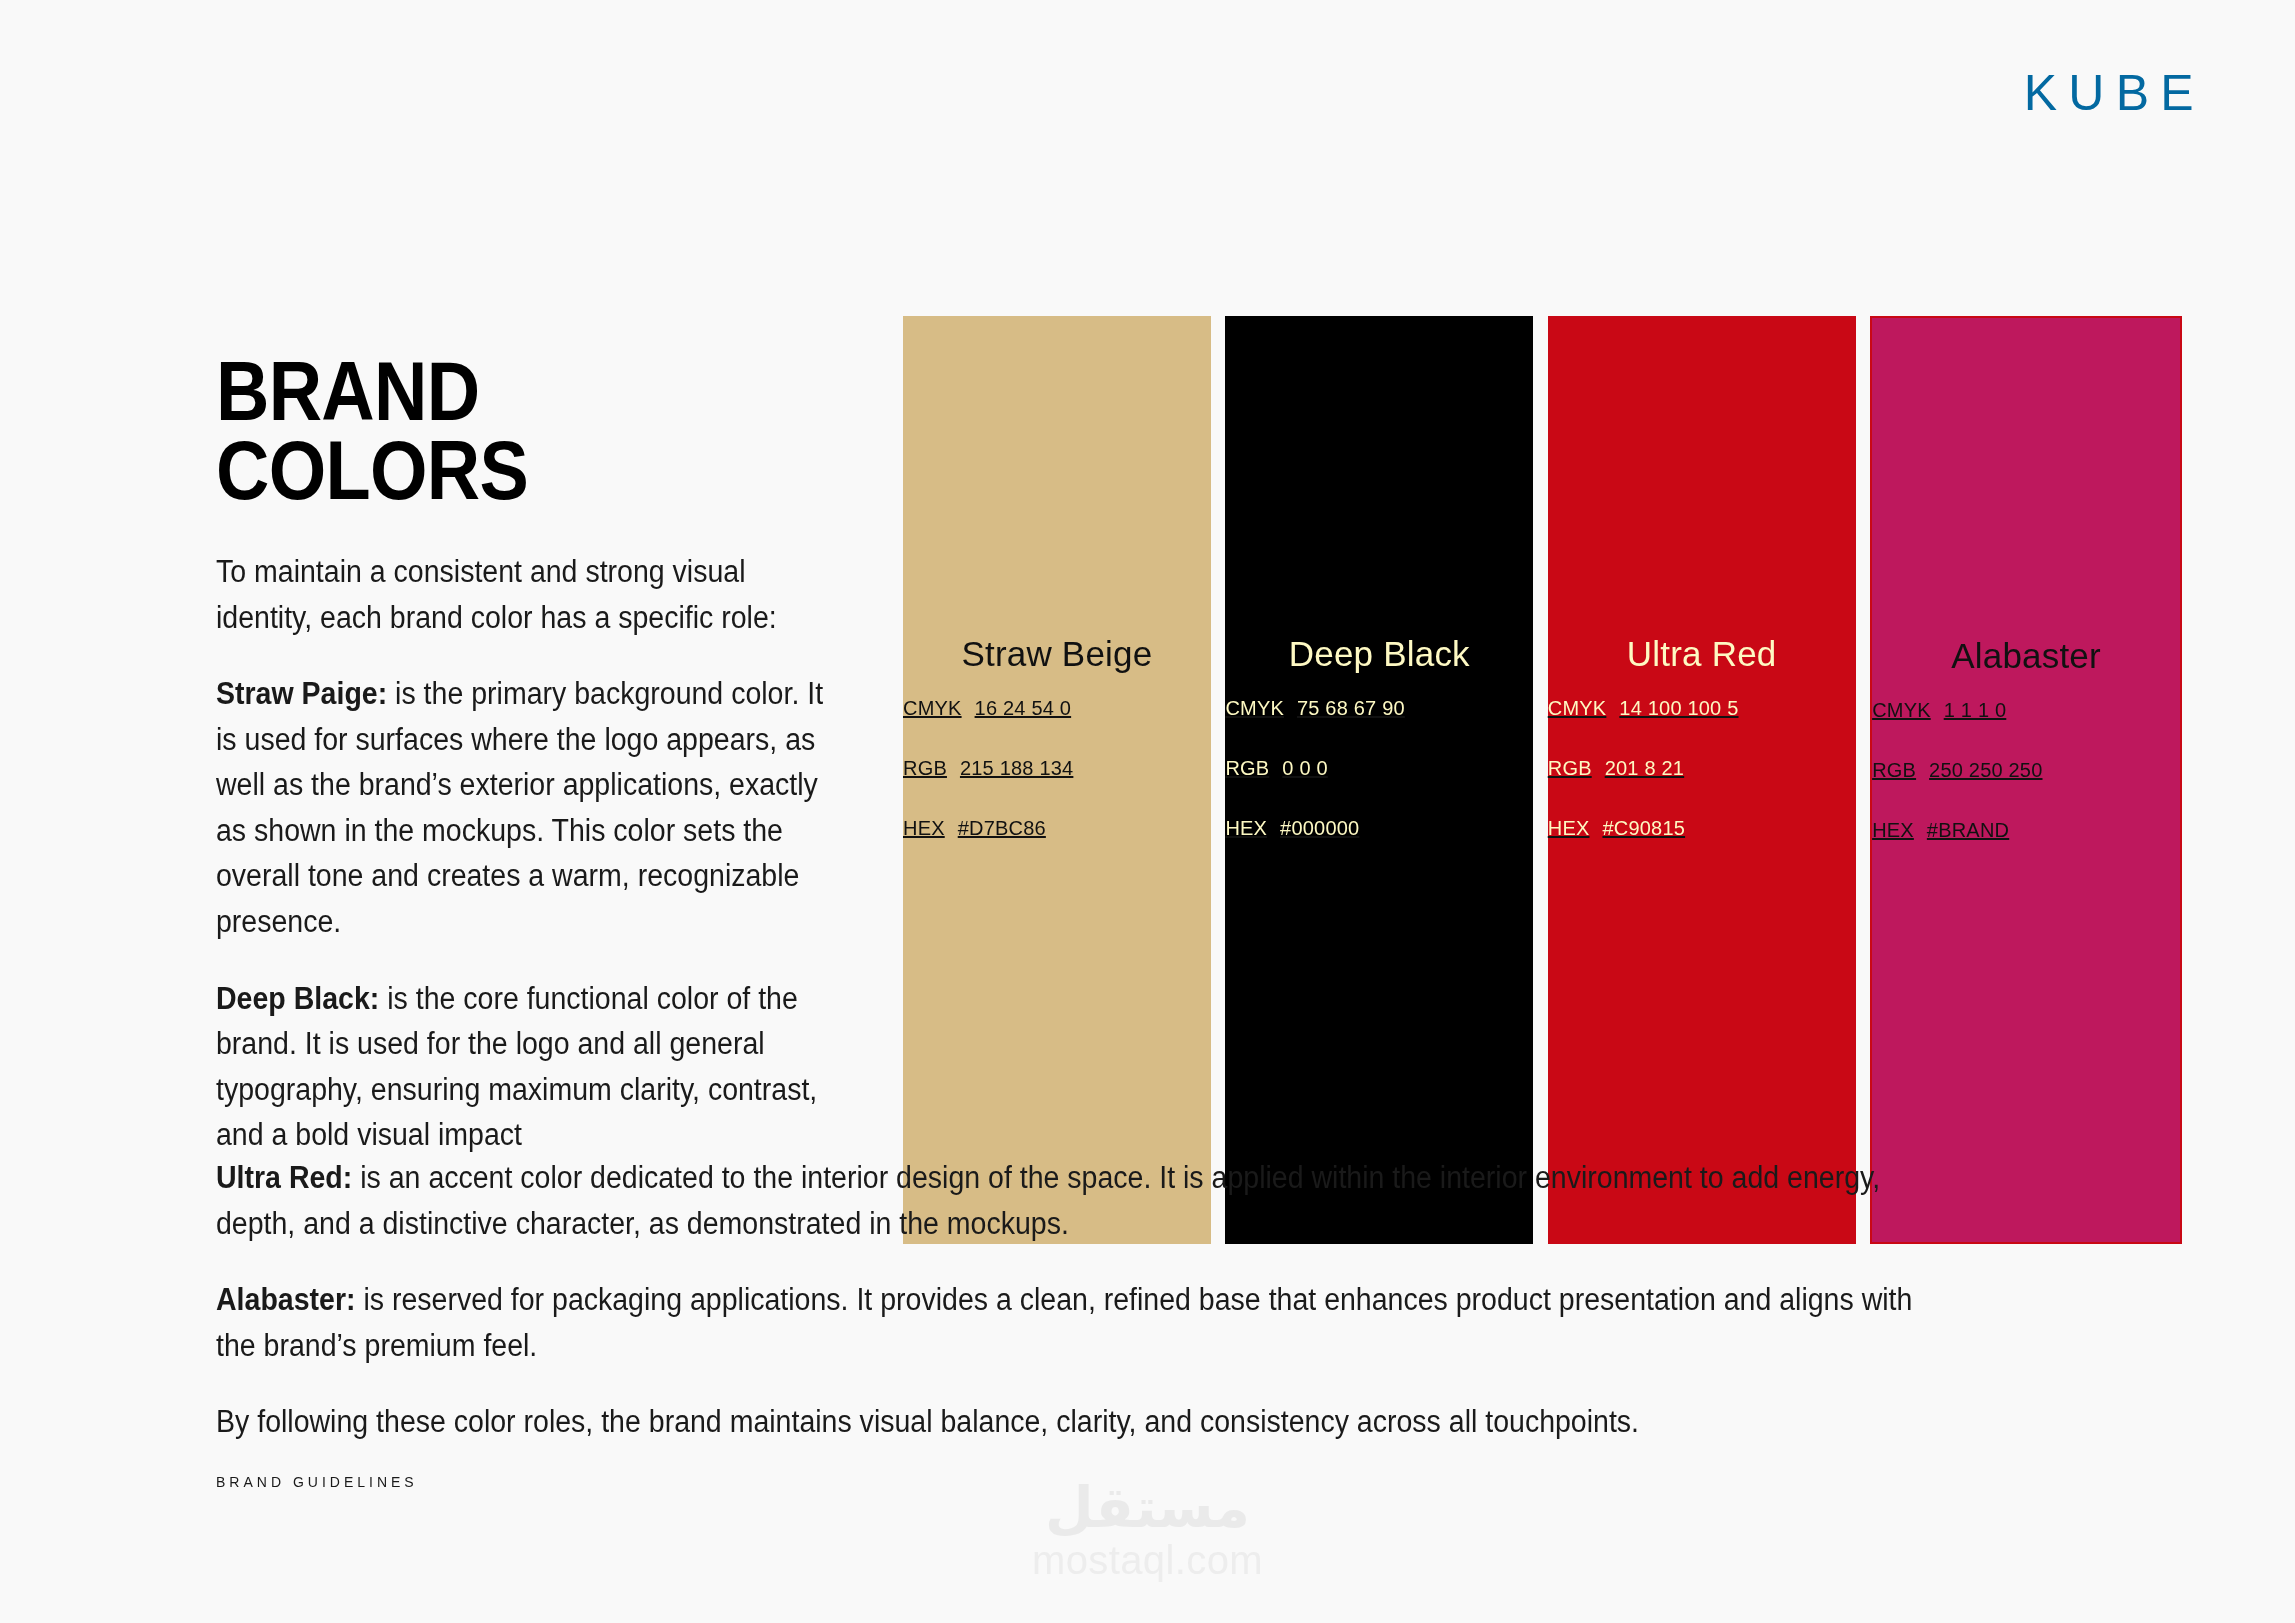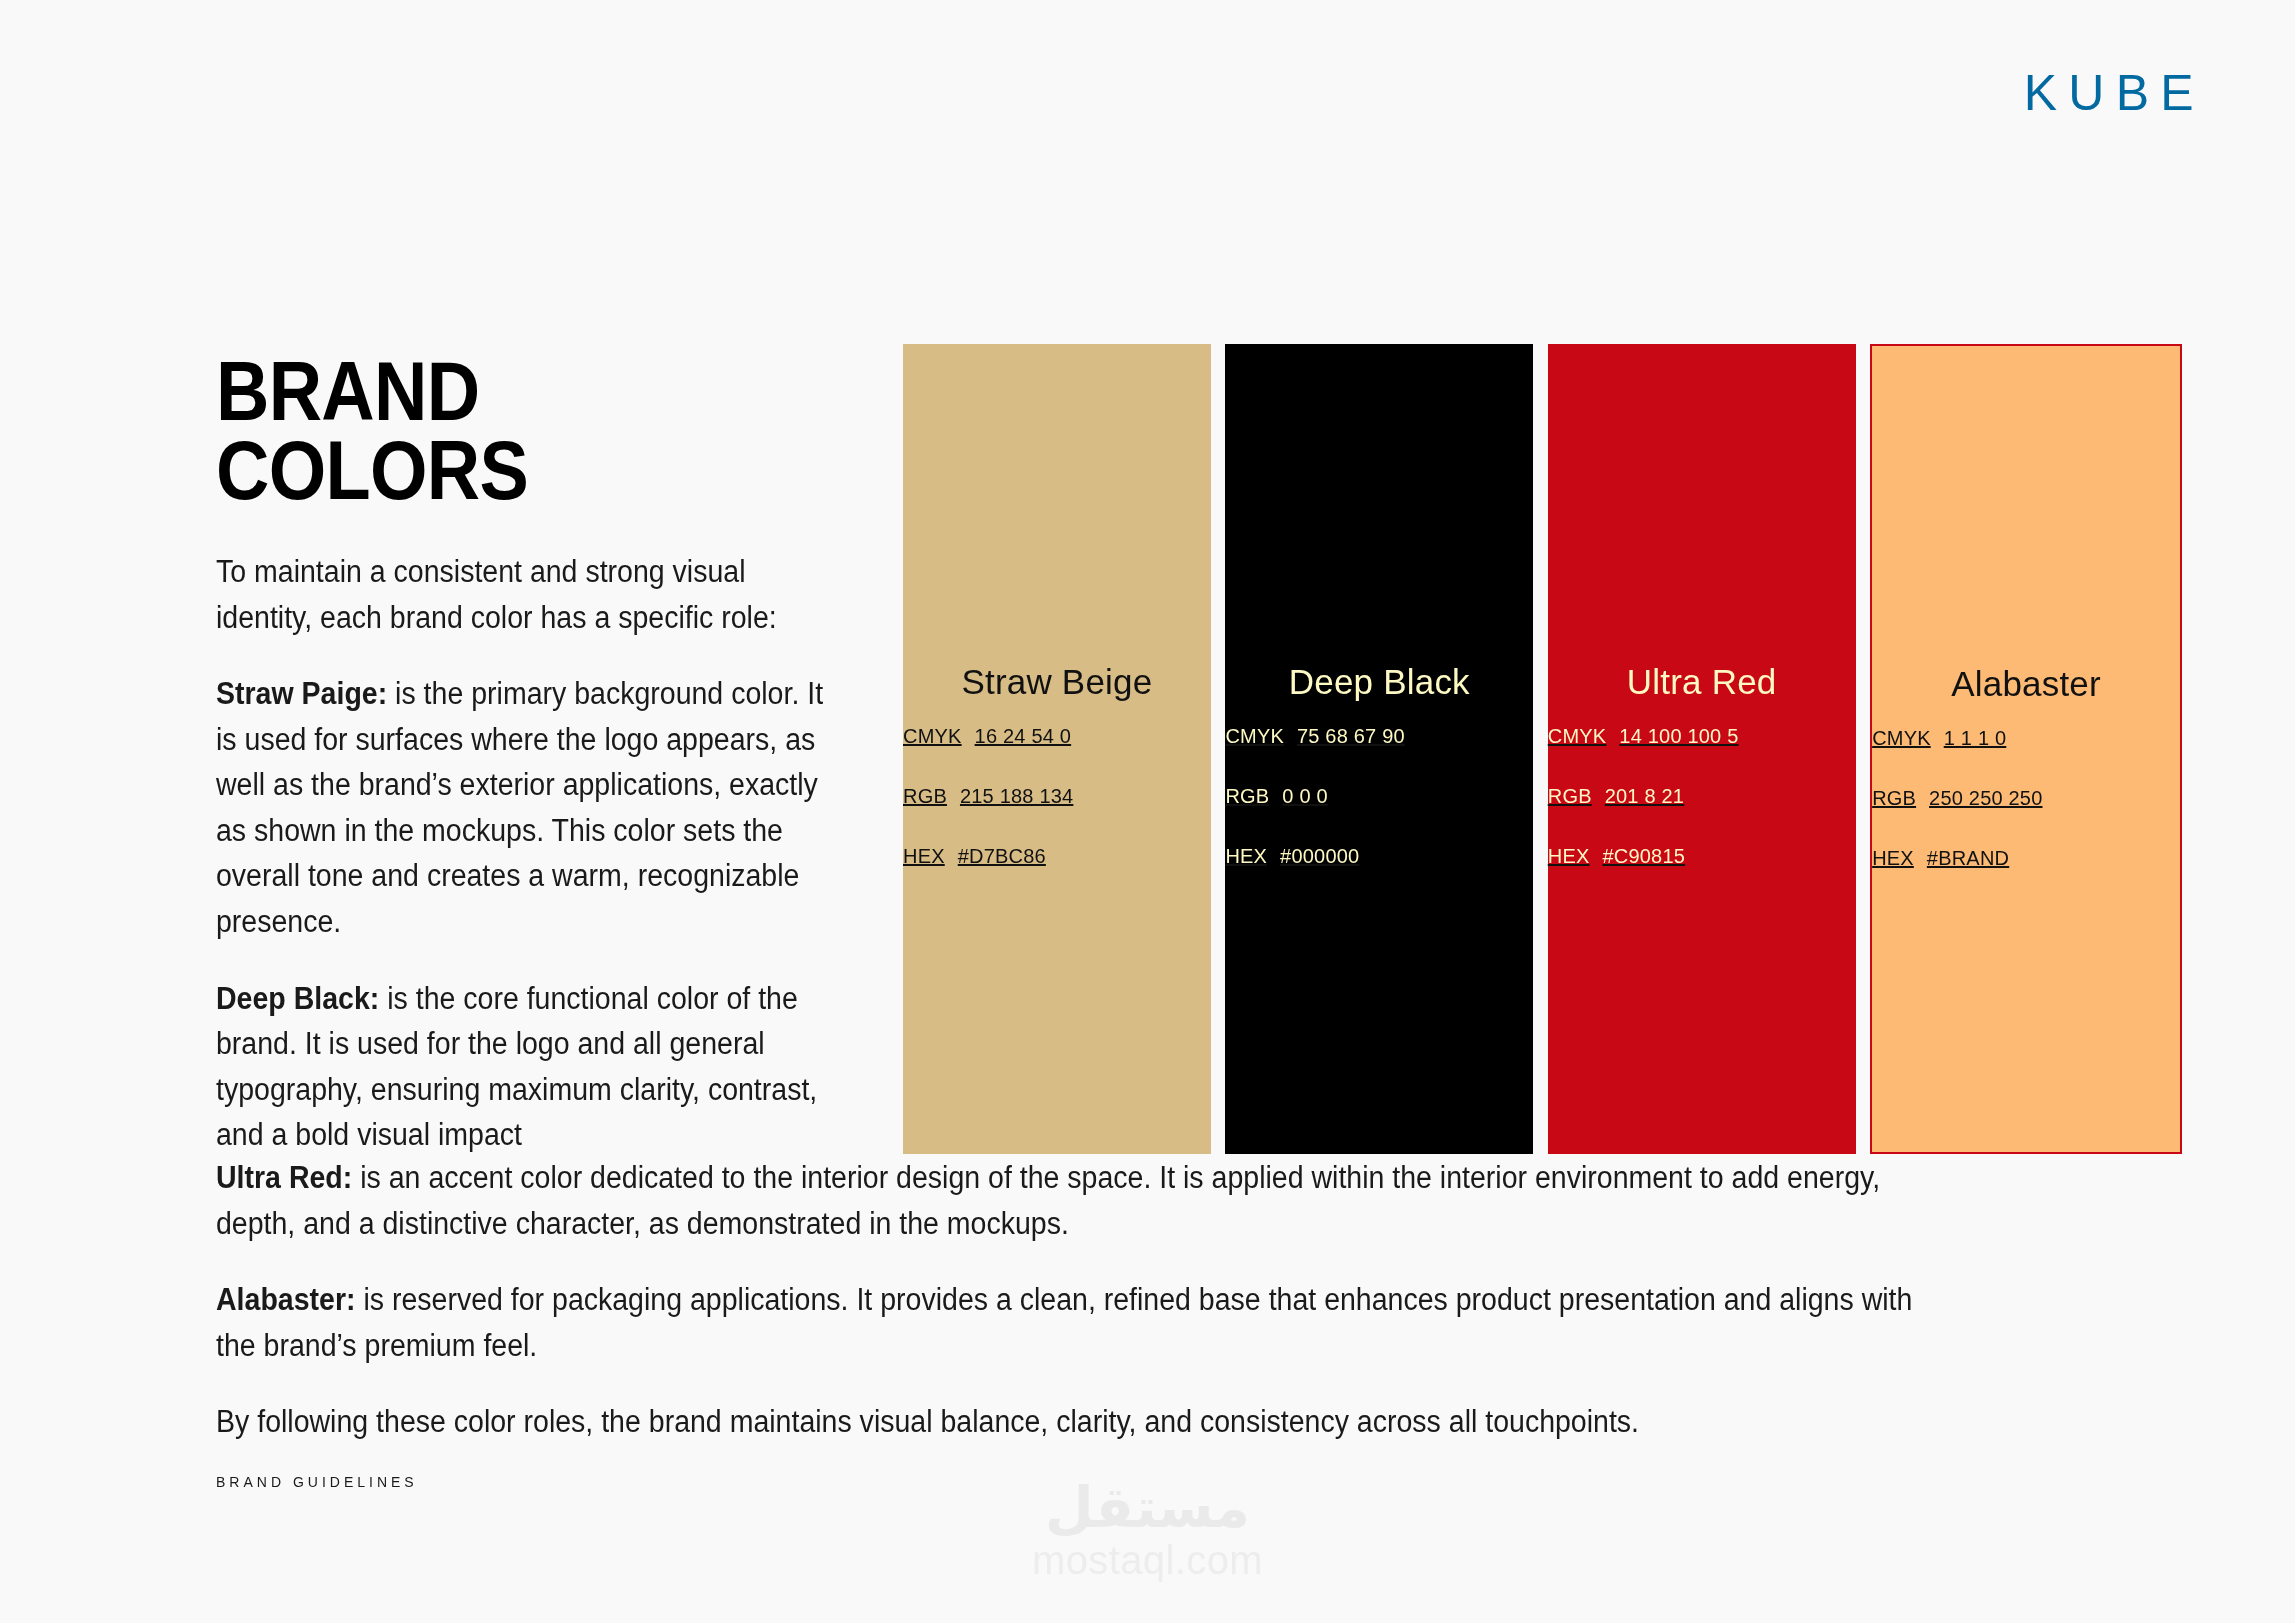--- a/index.html
+++ b/index.html
@@ -62,38 +62,38 @@
     transform-origin: left top;
   }
   .left-col p { margin: 0 0 31px 0; }
   .left-col p:last-child { margin-bottom: 0; }
   .lead-term { font-weight: 700; }
 
   
   .swatch-row {
     position: absolute;
     left: 903px;
-    top: 344px;
+    top: 316px;
     width: 1279px;
-    height: 810px;
+    height: 928px;
     display: flex;
     gap: 14.5px;
   }
   .swatch {
     flex: 1 1 0;
     position: relative;
     box-sizing: border-box;
     display: flex;
     flex-direction: column;
     align-items: center;
   }
   .swatch.straw    { background: #D7BC86; }
   .swatch.black    { background: #000000; }
   .swatch.red      { background: #C90815; }
-  .swatch.alabaster{ background: #fdba74; border: 2.4px solid #C90815; }
+  .swatch.alabaster{ background: #be185d; border: 2.4px solid #C90815; }
 
   .sw-name {
     margin-top: 320px;
     font-family: "Liberation Sans", sans-serif;
     font-size: 35px;
     font-weight: 400;
     line-height: 1;
     letter-spacing: 0.2px;
   }
   .sw-rows {

